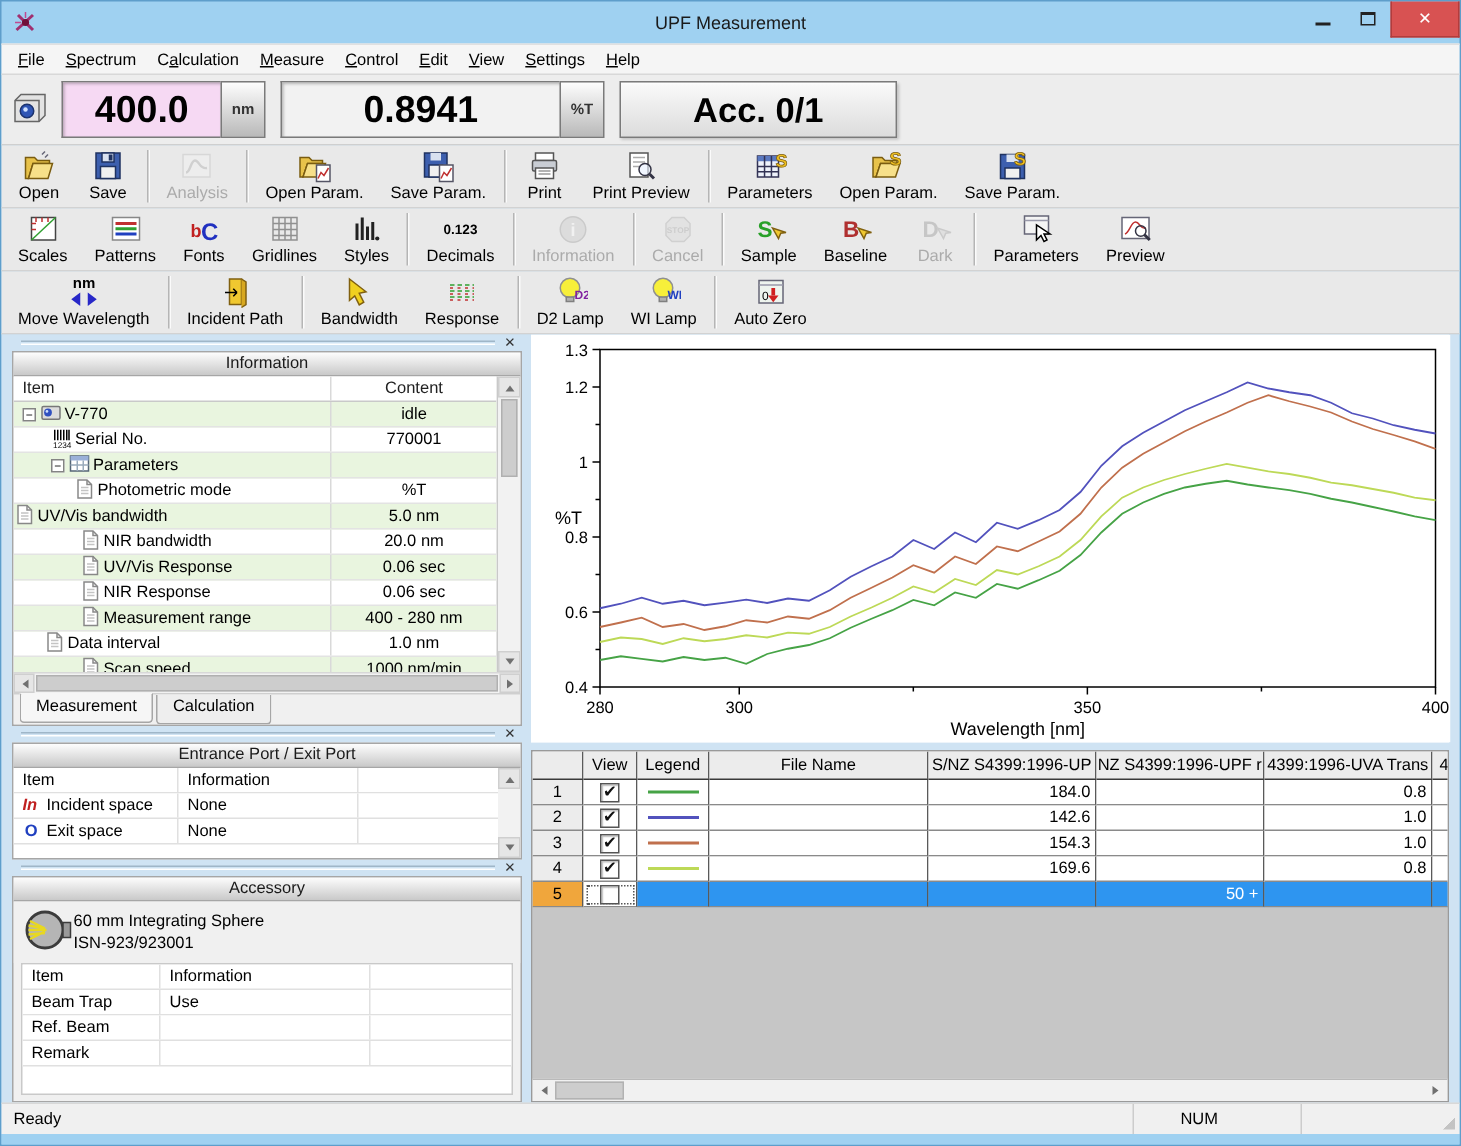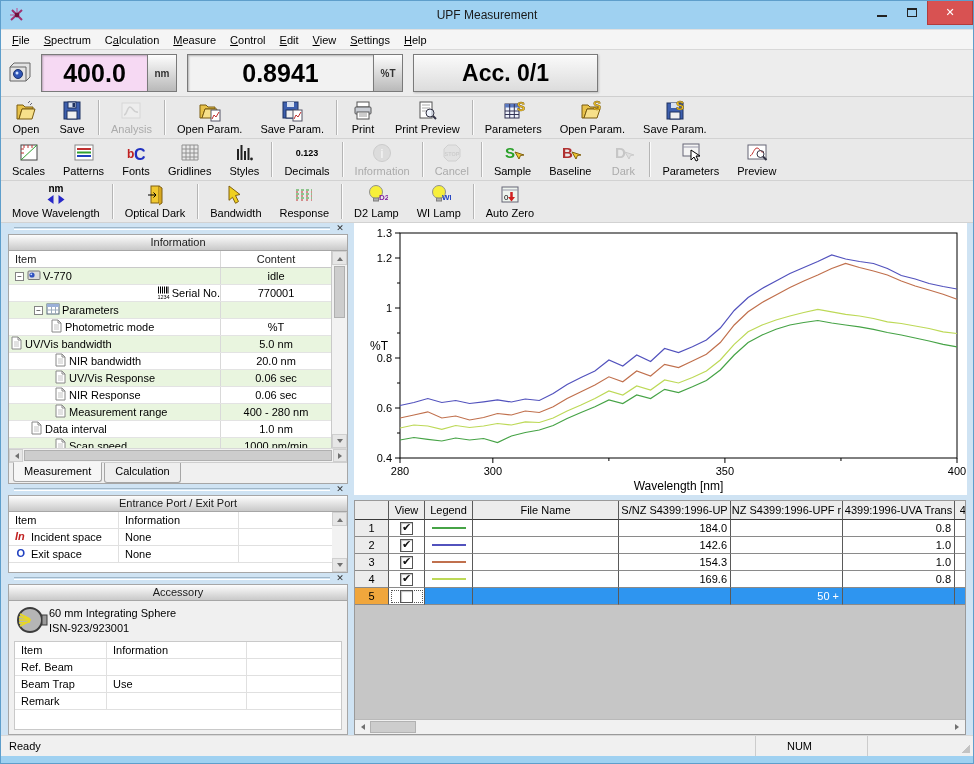--- a/index.html
+++ b/index.html
@@ -402,21 +402,21 @@
           </svg></span>
         <span class="tlabel">Move Wavelength</span>
       </div>
       <div class="tb-sep"></div>
       <div class="tb-btn">
         <span class="ticon"><svg width="24" height="24" viewBox="0 0 24 24">
             <rect x="8" y="3" width="8" height="17" fill="#f0c830" stroke="#806010"></rect>
             <path d="M16 3l3 2v15l-3 2" fill="#d8a820" stroke="#806010"></path>
             <path d="M5 12h8m0 0l-2.5-2.5M13 12l-2.5 2.5" stroke="#000" fill="none"></path>
           </svg></span>
-        <span class="tlabel">Optical Dark</span>
+        <span class="tlabel">Incident Path</span>
       </div>
       <div class="tb-sep"></div>
       <div class="tb-btn">
         <span class="ticon"><svg width="24" height="24" viewBox="0 0 24 24">
             <path d="M5 3l11 8.5-4.5 1 3 6-3 1.8-3-6-3.5 3z" fill="#f0d020" stroke="#806010"></path>
           </svg></span>
         <span class="tlabel">Bandwidth</span>
       </div>
       <div class="tb-btn">
         <span class="ticon"><svg width="24" height="24" viewBox="0 0 24 24">
@@ -478,21 +478,21 @@
                   <span class="tree-icon"><svg width="14" height="14" viewBox="0 0 14 14">
                       <rect x="1" y="3" width="12" height="8.5" rx="1" fill="#dcdcdc" stroke="#777"></rect>
                       <circle cx="5" cy="7" r="2.6" fill="#3050c0"></circle>
                       <circle cx="4.3" cy="6.3" r=".9" fill="#cfe0ff"></circle>
                     </svg></span>
                   <span>V-770</span>
                 </div>
                 <div class="tcontent">idle</div>
               </div>
               <div class="trow">
-                <div class="titem" style="padding-left: 25px; justify-content: flex-end;">
+                <div class="titem" style="padding-left: 25px;">
                   <span class="tree-icon"><svg width="14" height="14" viewBox="0 0 14 14">
                       <path d="M2.5 1.5v7M4.5 1.5v7M6.5 1.5v7M8.5 1.5v7M10.5 1.5v7M12 1.5v7" stroke="#000"></path>
                       <text x="7.5" y="13.5" font-size="5.5" text-anchor="middle" fill="#000">1234</text>
                     </svg></span>
                   <span>Serial No.</span>
                 </div>
                 <div class="tcontent">770001</div>
               </div>
               <div class="trow green">
                 <div class="titem" style="padding-left: 25px;">
@@ -688,27 +688,27 @@
             <div>ISN-923/923001</div>
           </span>
         </div>
         <div class="grid" id="acc-grid" style="margin:0 5px 4px; border:1px solid #c9c9c9;">
             <div class="grow">
               <div class="gc" style="width:92px">Item</div>
               <div class="gc" style="width:140px">Information</div>
               <div class="gc" style="flex:1;border-right:none"></div>
             </div>
             <div class="grow">
+              <div class="gc" style="width:92px">Beam Trap</div>
+              <div class="gc" style="width:140px">Use</div>
+              <div class="gc" style="flex:1;border-right:none"></div>
+            </div>
+            <div class="grow">
               <div class="gc" style="width:92px">Ref. Beam</div>
               <div class="gc" style="width:140px"></div>
-              <div class="gc" style="flex:1;border-right:none"></div>
-            </div>
-            <div class="grow">
-              <div class="gc" style="width:92px">Beam Trap</div>
-              <div class="gc" style="width:140px">Use</div>
               <div class="gc" style="flex:1;border-right:none"></div>
             </div>
             <div class="grow">
               <div class="gc" style="width:92px">Remark</div>
               <div class="gc" style="width:140px"></div>
               <div class="gc" style="flex:1;border-right:none"></div>
             </div>
           </div>
       </div>
     </div>

